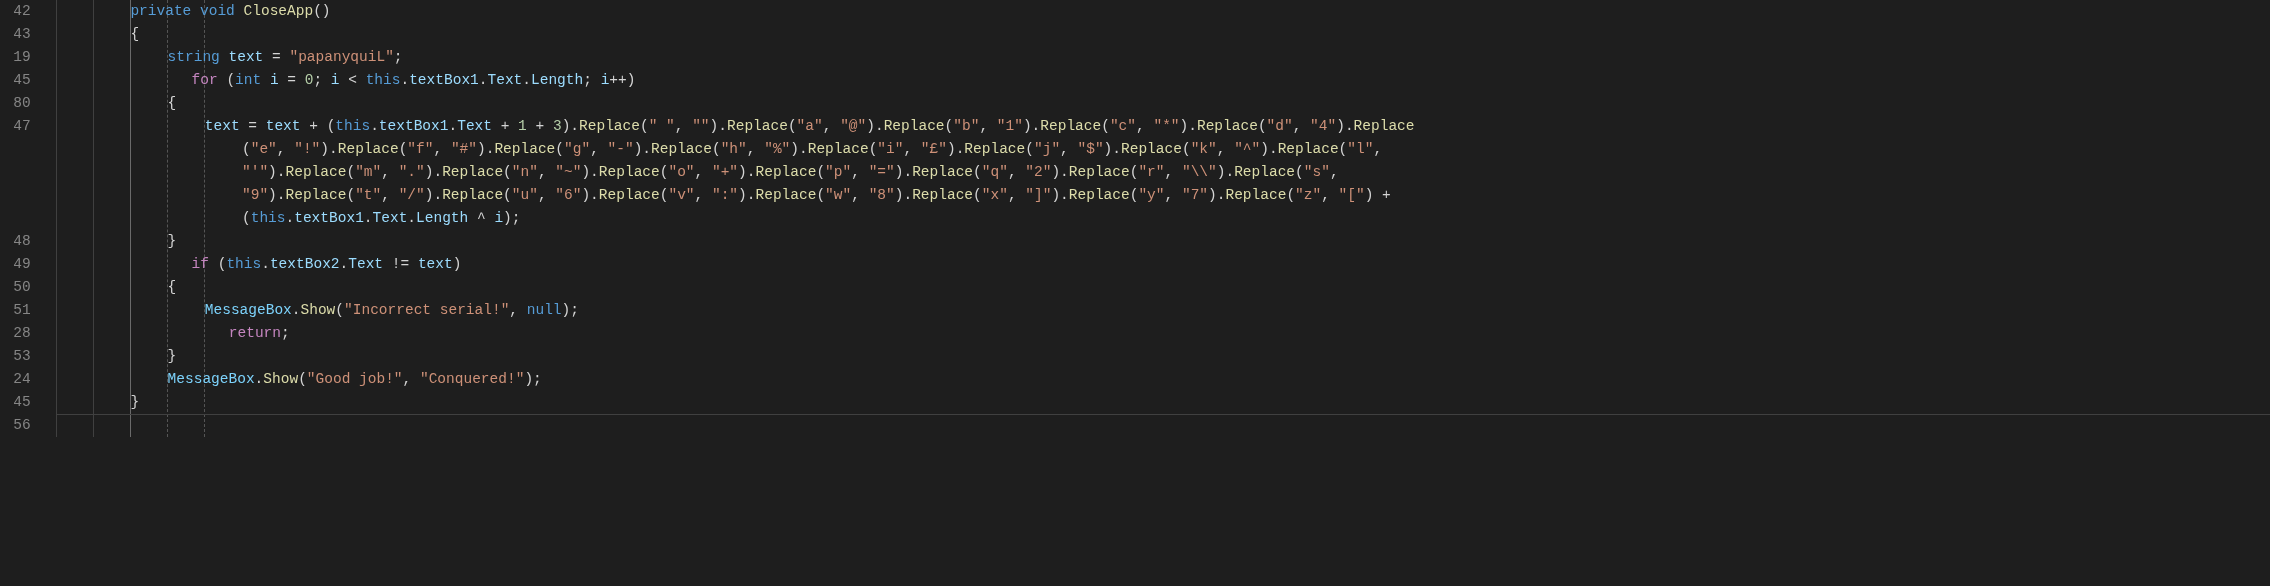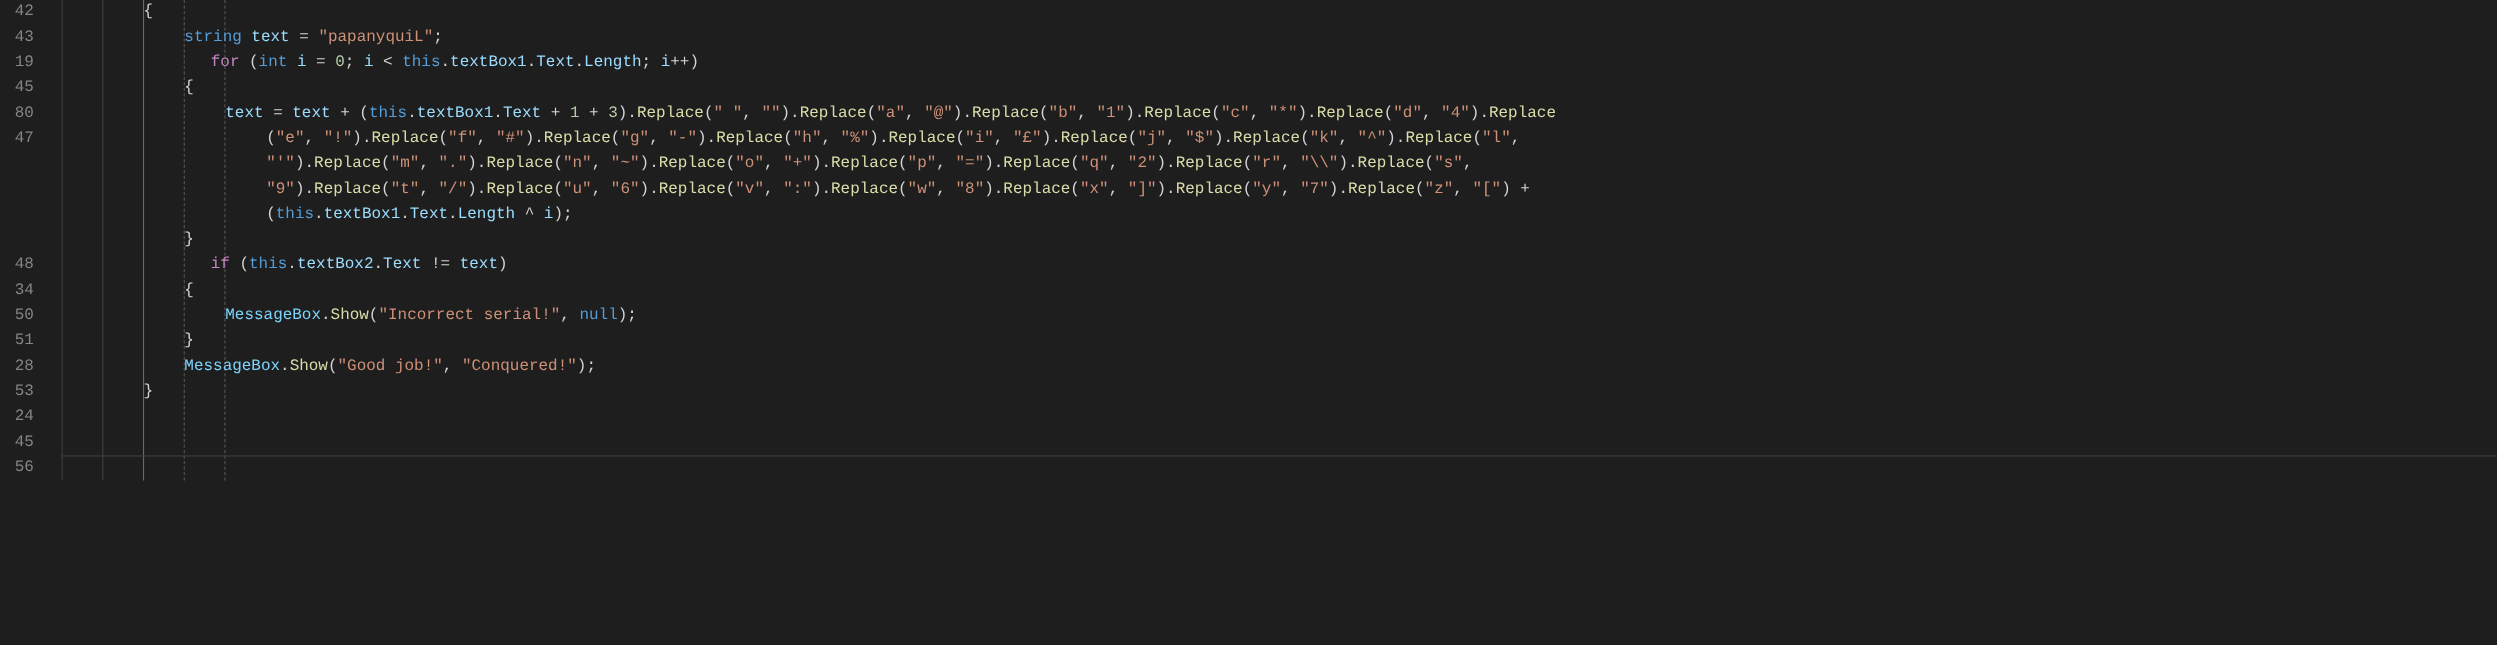--- a/index.html
+++ b/index.html
@@ -86,51 +86,53 @@
       <div class="ln">43</div>
       <div class="ln">19</div>
       <div class="ln">45</div>
       <div class="ln">80</div>
       <div class="ln">47</div>
       <div class="ln"></div>
       <div class="ln"></div>
       <div class="ln"></div>
       <div class="ln"></div>
       <div class="ln">48</div>
-      <div class="ln">34</div>
+      <div class="ln">49</div>
       <div class="ln">50</div>
       <div class="ln">51</div>
       <div class="ln">28</div>
       <div class="ln">53</div>
       <div class="ln">24</div>
       <div class="ln">45</div>
       <div class="ln">56</div>
     </div>
   <div class="code">
     <div class="guides">
       <div class="guide g1"></div>
       <div class="guide g2"></div>
       <div class="guide g3 active"></div>
       <div class="guide g4"></div>
       <div class="guide g5"></div>
     </div>
     <div id="codelines">
+        <pre class="line codeline"><span class="ind" style="width: 74.4px;"></span><span class="kw">private</span><span class="pun"> </span><span class="kw">void</span><span class="pun"> </span><span class="fn">CloseApp</span><span class="pun">()</span></pre>
         <pre class="line codeline"><span class="ind" style="width: 74.4px;"></span><span class="pun">{</span></pre>
         <pre class="line codeline"><span class="ind" style="width: 111.6px;"></span><span class="kw">string</span><span class="pun"> </span><span class="var">text</span><span class="pun"> </span><span class="op">=</span><span class="pun"> </span><span class="str">"papanyquiL"</span><span class="pun">;</span></pre>
         <pre class="line codeline"><span class="ind" style="width: 111.6px;"></span><span class="ctrl">for</span><span class="pun"> (</span><span class="kw">int</span><span class="pun"> </span><span class="var">i</span><span class="pun"> </span><span class="op">=</span><span class="pun"> </span><span class="num">0</span><span class="pun">; </span><span class="var">i</span><span class="pun"> </span><span class="op">&lt;</span><span class="pun"> </span><span class="kw">this</span><span class="pun">.</span><span class="var">textBox1</span><span class="pun">.</span><span class="prop">Text</span><span class="pun">.</span><span class="prop">Length</span><span class="pun">; </span><span class="var">i</span><span class="op">++</span><span class="pun">)</span></pre>
         <pre class="line codeline"><span class="ind" style="width: 111.6px;"></span><span class="pun">{</span></pre>
         <pre class="line codeline"><span class="ind" style="width: 148.8px;"></span><span class="var">text</span><span class="pun"> </span><span class="op">=</span><span class="pun"> </span><span class="var">text</span><span class="pun"> </span><span class="op">+</span><span class="pun"> (</span><span class="kw">this</span><span class="pun">.</span><span class="var">textBox1</span><span class="pun">.</span><span class="prop">Text</span><span class="pun"> </span><span class="op">+</span><span class="pun"> </span><span class="num">1</span><span class="pun"> </span><span class="op">+</span><span class="pun"> </span><span class="num">3</span><span class="pun">).</span><span class="fn">Replace</span><span class="pun">(</span><span class="str">" "</span><span class="pun">, </span><span class="str">""</span><span class="pun">).</span><span class="fn">Replace</span><span class="pun">(</span><span class="str">"a"</span><span class="pun">, </span><span class="str">"@"</span><span class="pun">).</span><span class="fn">Replace</span><span class="pun">(</span><span class="str">"b"</span><span class="pun">, </span><span class="str">"1"</span><span class="pun">).</span><span class="fn">Replace</span><span class="pun">(</span><span class="str">"c"</span><span class="pun">, </span><span class="str">"*"</span><span class="pun">).</span><span class="fn">Replace</span><span class="pun">(</span><span class="str">"d"</span><span class="pun">, </span><span class="str">"4"</span><span class="pun">).</span><span class="fn">Replace</span></pre>
         <pre class="line codeline"><span class="ind" style="width: 186px;"></span><span class="pun">(</span><span class="str">"e"</span><span class="pun">, </span><span class="str">"!"</span><span class="pun">).</span><span class="fn">Replace</span><span class="pun">(</span><span class="str">"f"</span><span class="pun">, </span><span class="str">"#"</span><span class="pun">).</span><span class="fn">Replace</span><span class="pun">(</span><span class="str">"g"</span><span class="pun">, </span><span class="str">"-"</span><span class="pun">).</span><span class="fn">Replace</span><span class="pun">(</span><span class="str">"h"</span><span class="pun">, </span><span class="str">"%"</span><span class="pun">).</span><span class="fn">Replace</span><span class="pun">(</span><span class="str">"i"</span><span class="pun">, </span><span class="str">"£"</span><span class="pun">).</span><span class="fn">Replace</span><span class="pun">(</span><span class="str">"j"</span><span class="pun">, </span><span class="str">"$"</span><span class="pun">).</span><span class="fn">Replace</span><span class="pun">(</span><span class="str">"k"</span><span class="pun">, </span><span class="str">"^"</span><span class="pun">).</span><span class="fn">Replace</span><span class="pun">(</span><span class="str">"l"</span><span class="pun">, </span></pre>
         <pre class="line codeline"><span class="ind" style="width: 186px;"></span><span class="str">"'"</span><span class="pun">).</span><span class="fn">Replace</span><span class="pun">(</span><span class="str">"m"</span><span class="pun">, </span><span class="str">"."</span><span class="pun">).</span><span class="fn">Replace</span><span class="pun">(</span><span class="str">"n"</span><span class="pun">, </span><span class="str">"~"</span><span class="pun">).</span><span class="fn">Replace</span><span class="pun">(</span><span class="str">"o"</span><span class="pun">, </span><span class="str">"+"</span><span class="pun">).</span><span class="fn">Replace</span><span class="pun">(</span><span class="str">"p"</span><span class="pun">, </span><span class="str">"="</span><span class="pun">).</span><span class="fn">Replace</span><span class="pun">(</span><span class="str">"q"</span><span class="pun">, </span><span class="str">"2"</span><span class="pun">).</span><span class="fn">Replace</span><span class="pun">(</span><span class="str">"r"</span><span class="pun">, </span><span class="str">"\\"</span><span class="pun">).</span><span class="fn">Replace</span><span class="pun">(</span><span class="str">"s"</span><span class="pun">, </span></pre>
         <pre class="line codeline"><span class="ind" style="width: 186px;"></span><span class="str">"9"</span><span class="pun">).</span><span class="fn">Replace</span><span class="pun">(</span><span class="str">"t"</span><span class="pun">, </span><span class="str">"/"</span><span class="pun">).</span><span class="fn">Replace</span><span class="pun">(</span><span class="str">"u"</span><span class="pun">, </span><span class="str">"6"</span><span class="pun">).</span><span class="fn">Replace</span><span class="pun">(</span><span class="str">"v"</span><span class="pun">, </span><span class="str">":"</span><span class="pun">).</span><span class="fn">Replace</span><span class="pun">(</span><span class="str">"w"</span><span class="pun">, </span><span class="str">"8"</span><span class="pun">).</span><span class="fn">Replace</span><span class="pun">(</span><span class="str">"x"</span><span class="pun">, </span><span class="str">"]"</span><span class="pun">).</span><span class="fn">Replace</span><span class="pun">(</span><span class="str">"y"</span><span class="pun">, </span><span class="str">"7"</span><span class="pun">).</span><span class="fn">Replace</span><span class="pun">(</span><span class="str">"z"</span><span class="pun">, </span><span class="str">"["</span><span class="pun">) </span><span class="op">+</span></pre>
         <pre class="line codeline"><span class="ind" style="width: 186px;"></span><span class="pun">(</span><span class="kw">this</span><span class="pun">.</span><span class="var">textBox1</span><span class="pun">.</span><span class="prop">Text</span><span class="pun">.</span><span class="prop">Length</span><span class="pun"> </span><span class="op">^</span><span class="pun"> </span><span class="var">i</span><span class="pun">);</span></pre>
         <pre class="line codeline"><span class="ind" style="width: 111.6px;"></span><span class="pun">}</span></pre>
         <pre class="line codeline"><span class="ind" style="width: 111.6px;"></span><span class="ctrl">if</span><span class="pun"> (</span><span class="kw">this</span><span class="pun">.</span><span class="var">textBox2</span><span class="pun">.</span><span class="prop">Text</span><span class="pun"> </span><span class="op">!=</span><span class="pun"> </span><span class="var">text</span><span class="pun">)</span></pre>
         <pre class="line codeline"><span class="ind" style="width: 111.6px;"></span><span class="pun">{</span></pre>
         <pre class="line codeline"><span class="ind" style="width: 148.8px;"></span><span class="cls">MessageBox</span><span class="pun">.</span><span class="fn">Show</span><span class="pun">(</span><span class="str">"Incorrect serial!"</span><span class="pun">, </span><span class="kw">null</span><span class="pun">);</span></pre>
+        <pre class="line codeline"><span class="ind" style="width: 148.8px;"></span><span class="ctrl">return</span><span class="pun">;</span></pre>
         <pre class="line codeline"><span class="ind" style="width: 111.6px;"></span><span class="pun">}</span></pre>
         <pre class="line codeline"><span class="ind" style="width: 111.6px;"></span><span class="cls">MessageBox</span><span class="pun">.</span><span class="fn">Show</span><span class="pun">(</span><span class="str">"Good job!"</span><span class="pun">, </span><span class="str">"Conquered!"</span><span class="pun">);</span></pre>
         <pre class="line codeline"><span class="ind" style="width: 74.4px;"></span><span class="pun">}</span></pre>
         <pre class="line codeline"><span class="ind" style="width: 0px;"></span></pre>
       </div>
     <div class="hr"></div>
   </div>
 </div>
 
 </body></html>

